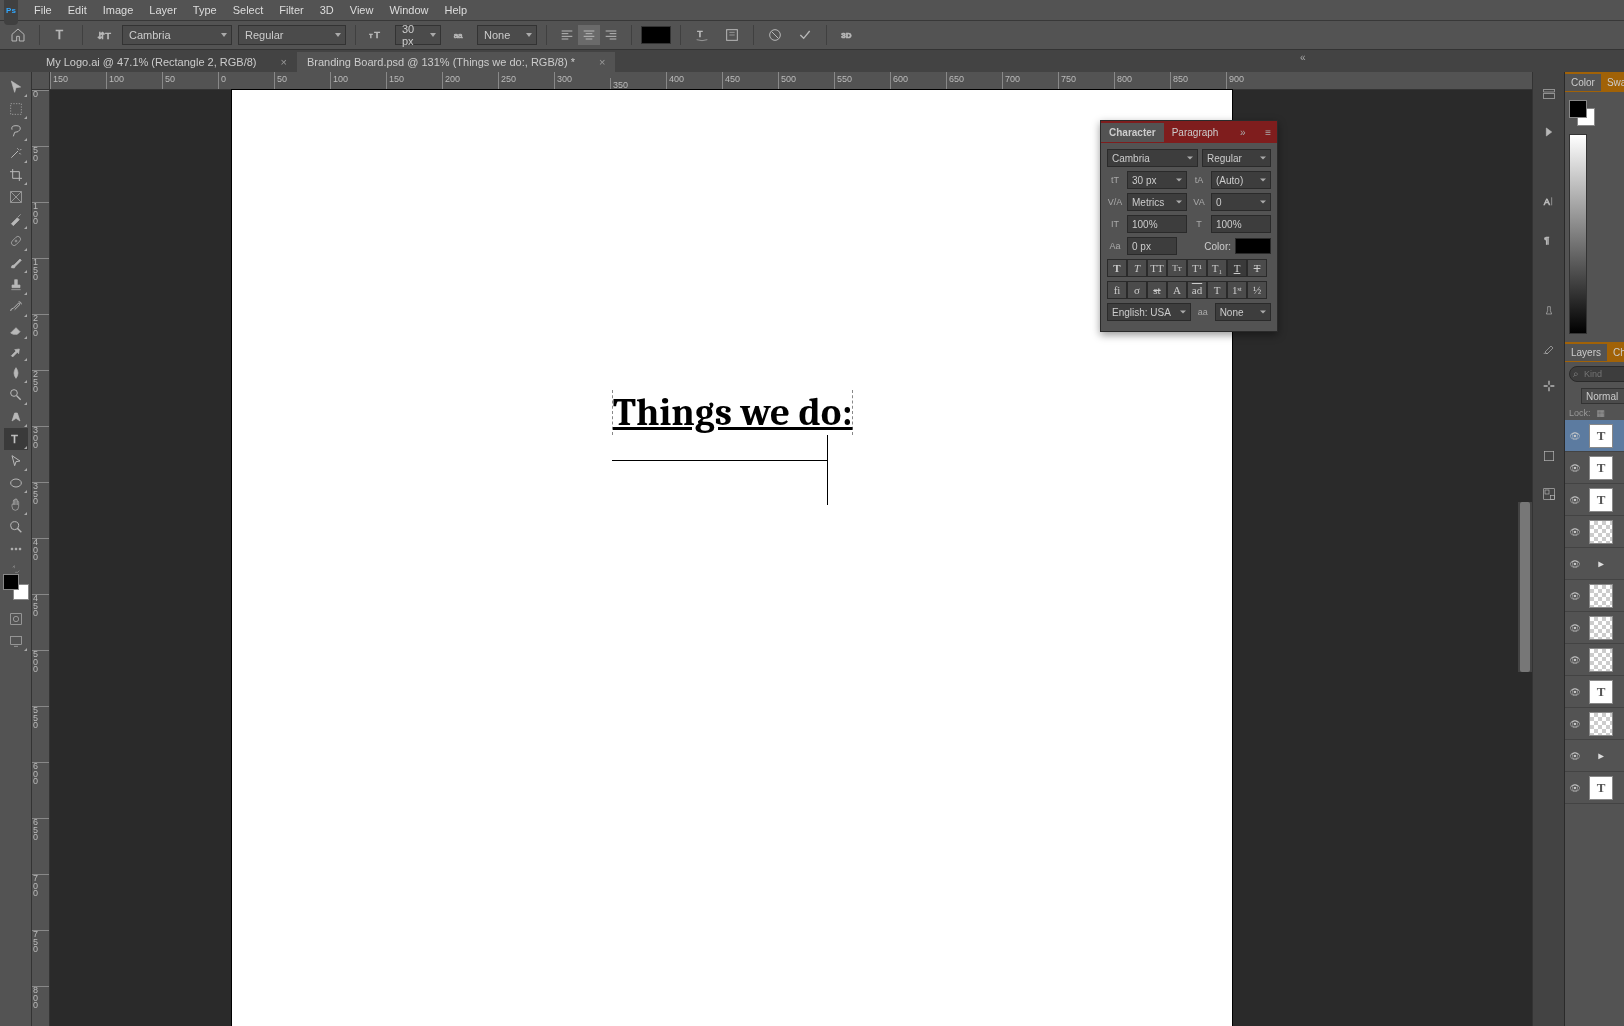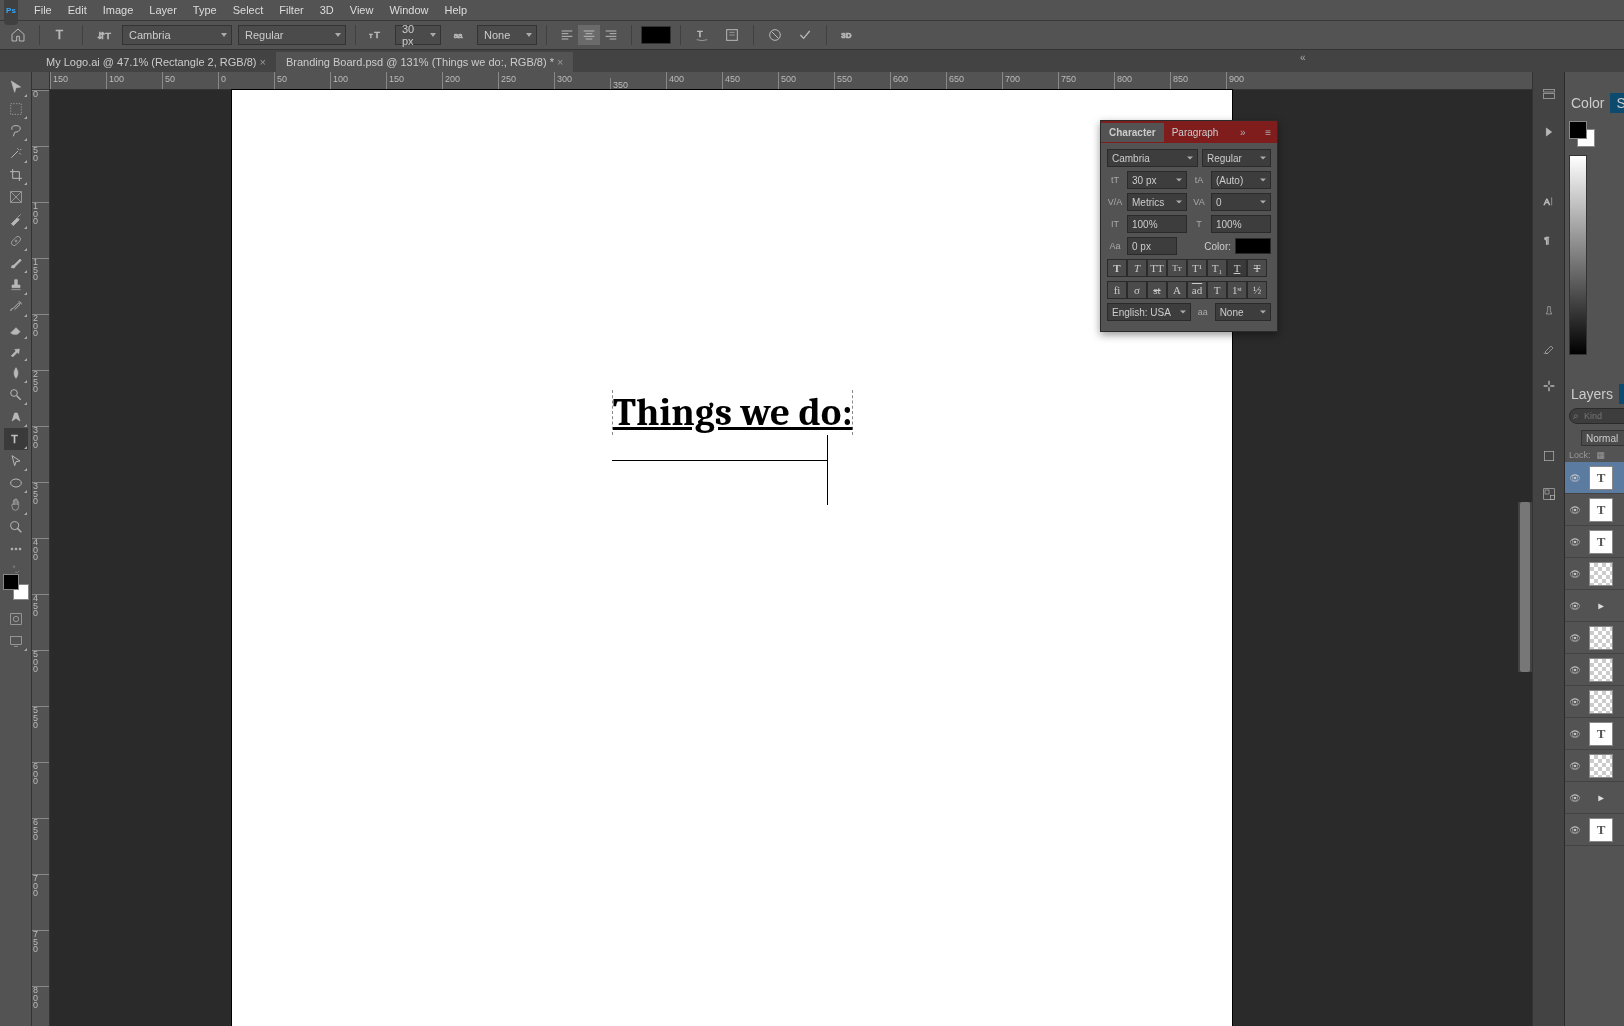--- a/index.html
+++ b/index.html
@@ -18,21 +18,21 @@
 .sep { width: 1px; height: 20px; background: #404040; margin: 0 3px; }
 .align-group { display: flex; }
 .align-btn { width: 22px; height: 20px; display: flex; align-items: center; justify-content: center; cursor: pointer; background: #535353; }
 .align-btn.active { background: #6a6a6a; }
 .color-swatch { width: 30px; height: 18px; background: #000; border: 1px solid #333; cursor: pointer; }
 .icon-svg { width: 16px; height: 16px; fill: #b8b8b8; stroke: #b8b8b8; }
 
 
 .tabrow { height: 22px; background: #434343; display: flex; align-items: flex-end; padding-left: 36px; color: #ccc; font-size: 11px; position: relative; }
 .tabrow::before { content: '«'; position: absolute; left: 1300px; top: 2px; color: #aaa; font-size: 10px; }
-.doc-tab { padding: 4px 10px; display: flex; align-items: center; gap: 3px; cursor: pointer; }
+.doc-tab { padding: 4px 10px; display: flex; align-items: center; gap: 24px; cursor: pointer; }
 .doc-tab.active { background: #535353; }
 .doc-tab .close { font-size: 11px; color: #999; }
 
 
 .workspace { display: flex; height: calc(100% - 72px); }
 .toolbar { width: 32px; background: #535353; border-right: 1px solid #333; display: flex; flex-direction: column; align-items: center; padding-top: 4px; }
 .tool { width: 24px; height: 22px; display: flex; align-items: center; justify-content: center; cursor: pointer; margin-bottom: 0px; position: relative; }
 .tool.active { background: #3a3a3a; }
 .tool .mini-tri { position: absolute; right: 1px; bottom: 1px; width: 0; height: 0; border-left: 3px solid transparent; border-bottom: 3px solid #aaa; }
 .fgbg { position: relative; width: 26px; height: 26px; margin-top: 0px; }
@@ -51,21 +51,21 @@
 .text-layer { position: absolute; font-family: Cambria, Georgia, serif; font-size: 39px; font-weight: bold; text-decoration: underline; color: #000; left: 380px; top: 300px; border-left: 1px dashed #888; border-right: 1px dashed #888; padding: 0; }
 .text-line2 { position: absolute; left: 380px; top: 370px; width: 215px; border-bottom: 1px solid #000; }
 .text-cursor { position: absolute; left: 595px; top: 345px; width: 1px; height: 70px; background: #000; }
 
 
 .rightdock { width: 32px; background: #434343; border-left: 1px solid #333; display: flex; flex-direction: column; align-items: center; padding-top: 12px; gap: 18px; }
 .dock-ic { width: 20px; height: 20px; display: flex; align-items: center; justify-content: center; cursor: pointer; }
 
 
 .panels-col { width: 60px; background: #535353; border-left: 1px solid #2a2a2a; display: flex; flex-direction: column; }
-.panel-tabs { height: 20px; background: #0c4a6e; display: flex; align-items: center; font-size: 14px; color: #ccc; margin-top: 21px; }
+.panel-tabs { height: 20px; background: #a16207; display: flex; align-items: center; font-size: 10px; color: #ccc; }
 .panel-tab { padding: 3px 6px; cursor: pointer; }
 .panel-tab.active { background: #535353; }
 .color-body { height: 250px; background: #535353; position: relative; display: flex; flex-direction: column; align-items: flex-start; padding: 8px 4px; }
 .swatch-pair { position: relative; width: 26px; height: 26px; }
 .swatch-pair .s1 { position: absolute; width: 18px; height: 18px; background: #000; border: 1px solid #888; top: 0; left: 0; }
 .swatch-pair .s2 { position: absolute; width: 18px; height: 18px; background: #fff; border: 1px solid #888; bottom: 0; right: 0; }
 .grad { width: 18px; height: 200px; margin-top: 8px; background: linear-gradient(#fff, #aaa, #555, #000); border: 1px solid #333; }
 
 .layers-body { flex: 1; background: #535353; display: flex; flex-direction: column; font-size: 10px; color: #ccc; }
 .layers-toolbar { padding: 4px; display: flex; align-items: center; gap: 4px; }

